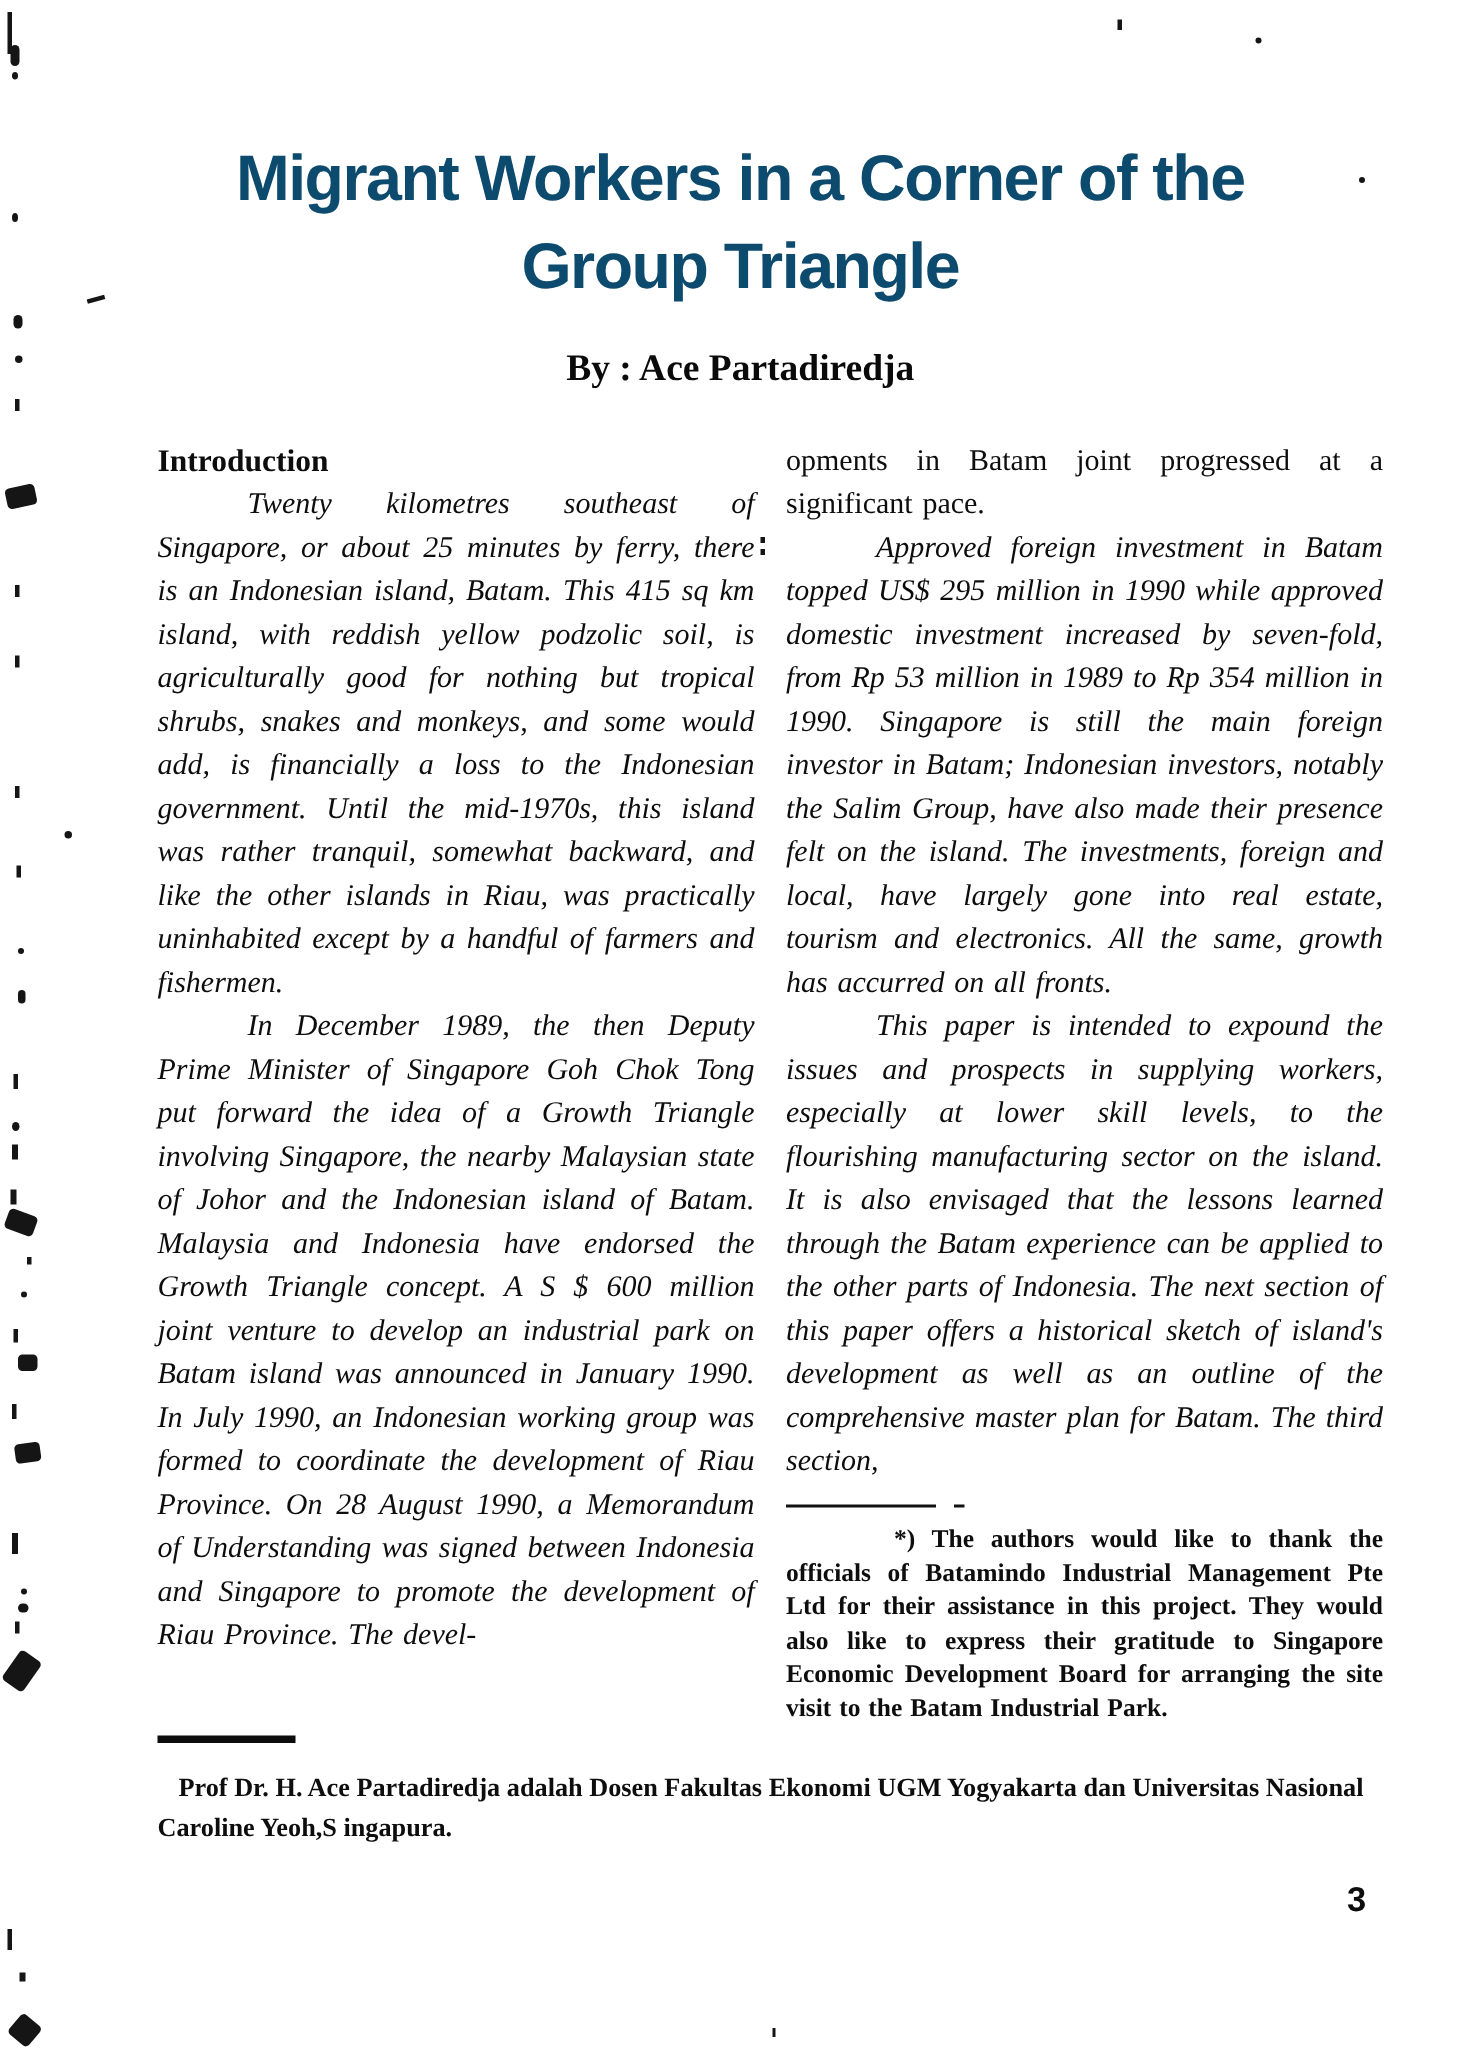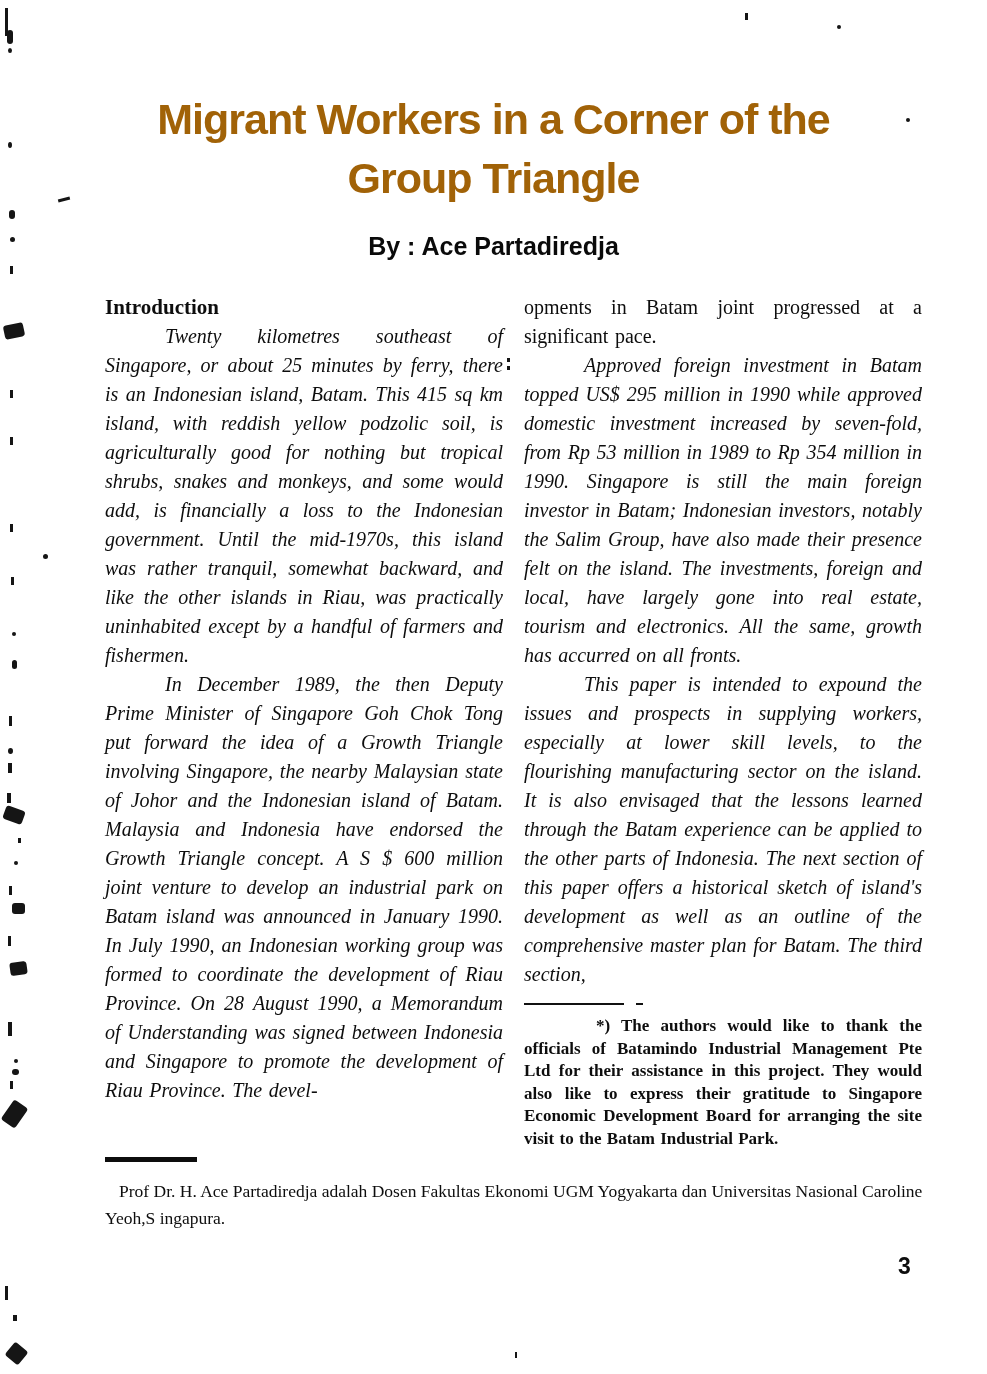--- a/index.html
+++ b/index.html
@@ -17,26 +17,26 @@
     position:absolute; top:90px; left:0; width:100%;
     text-align:center;
   }
   .title {
     margin:0;
     font-family:"Liberation Sans", sans-serif;
     font-weight:bold;
     font-size:43px;
     line-height:59px;
     letter-spacing:-1px;
-    color:#a16207;
+    color:#0c4a6e;
     text-align:center;
   }
   .byline {
     margin-top:24px;
-    font-family:Liberation Sans, sans-serif;
+    font-family:Liberation Serif, serif;
     font-weight:bold;
     font-size:25px;
     color:#0a0a0a;
   }
 
   
   .columns { position:absolute; top:293px; left:105px; width:818px; }
   .col {
     position:absolute; top:0; width:398px;
     font-size:20px; line-height:29px;
@@ -74,20 +74,21 @@
   .author-rule {
     position:absolute; left:105px; top:1157px;
     width:92px; height:5px; background:#0d0d0d;
   }
   .author-note {
     position:absolute; left:105px; top:1178px; width:838px;
     margin:0;
     font-size:17.5px; line-height:27px;
     text-indent:14px;
     text-align:left;
+    font-weight:bold;
   }
   .page-number {
     position:absolute; left:898px; top:1253px;
     font-family:"Liberation Sans", sans-serif;
     font-size:23px; font-weight:bold;
   }
 
   
   .m { position:absolute; background:#151515; }
   .m.dot { border-radius:50%; }

